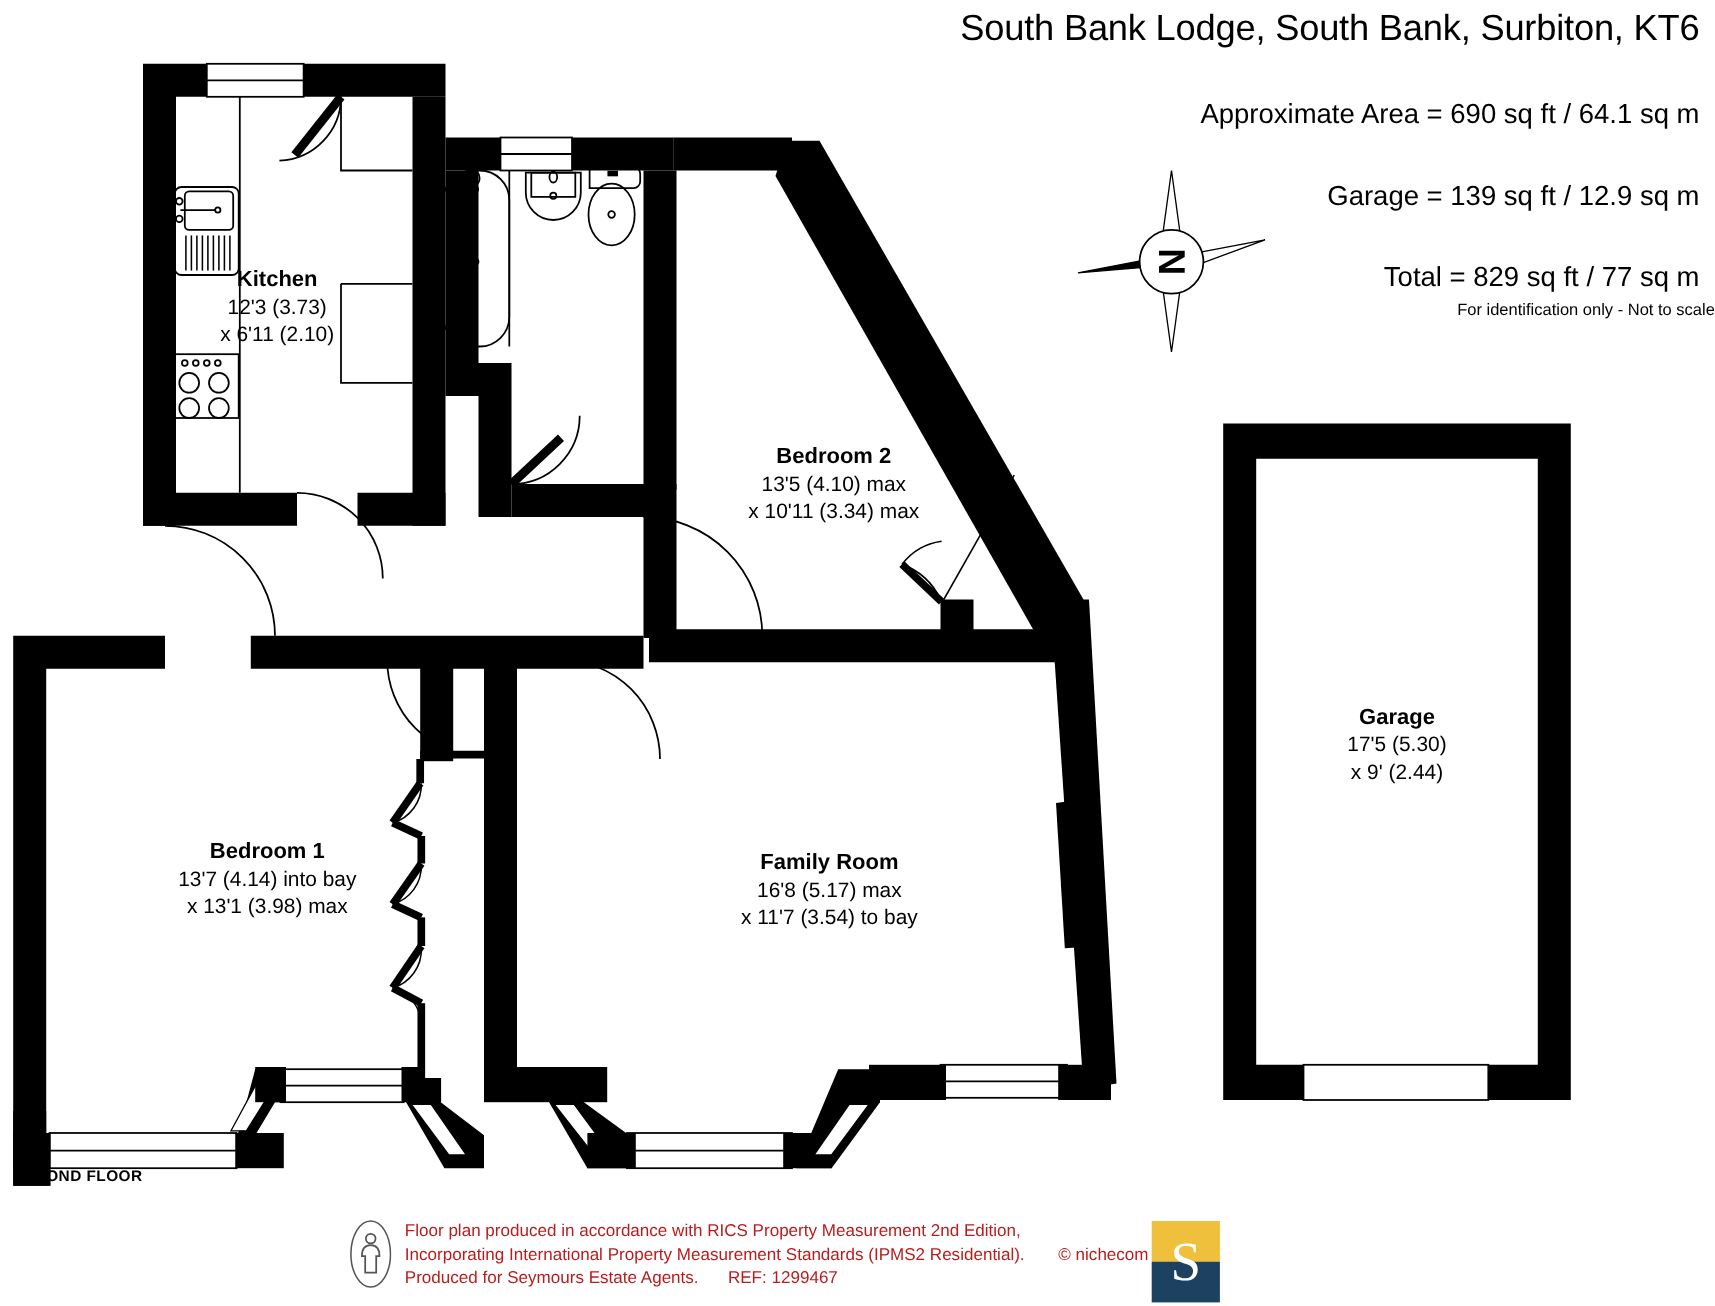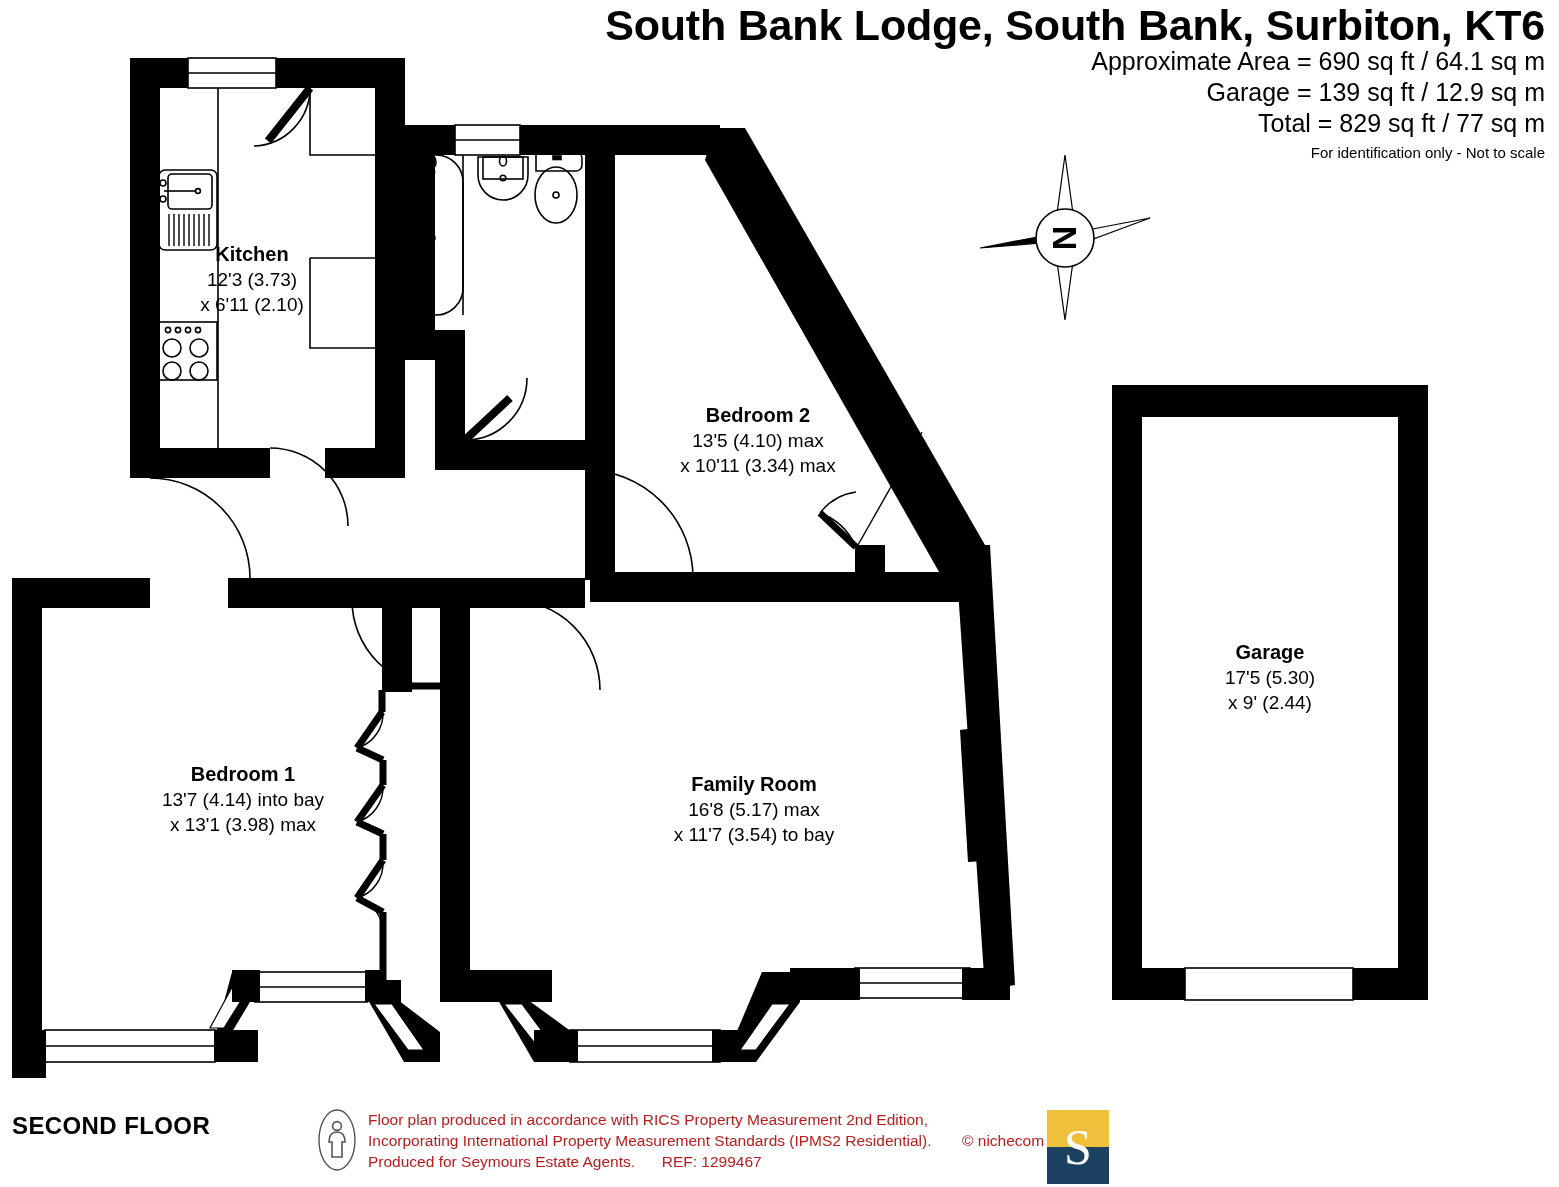--- a/index.html
+++ b/index.html
@@ -22,37 +22,37 @@
   
   #header {
     position: absolute;
     top: 0;
     left: 0;
     width: 1559px;
     text-align: right;
     padding-top: 4px;
   }
   #plan-title {
-    font-size: 43px;
-    font-weight: bold;
+    font-size: 33px;
+    font-weight: normal;
     letter-spacing: -0.2px;
     padding-right: 14px;
     line-height: 42px;
     white-space: nowrap;
   }
   .area-line {
     font-size: 25px;
     line-height: 31px;
     padding-right: 14px;
     white-space: nowrap;
+    margin-top: 43px;
   }
   #disclaimer {
     font-size: 15px;
     line-height: 22px;
-    padding-right: 14px;
     padding-top: 3px;
     white-space: nowrap;
   }
 
   
   #plan-svg {
     position: absolute;
     left: 0;
     top: 0;
   }
@@ -71,22 +71,22 @@
   }
   .room-dim {
     font-size: 19px;
     display: block;
   }
 
   
   #floor-caption {
     position: absolute;
     left: 12px;
-    top: 1112px;
-    font-size: 24px;
+    top: 1061px;
+    font-size: 14px;
     font-weight: bold;
     letter-spacing: 0.4px;
   }
 
   
   #footer {
     position: absolute;
     left: 0;
     top: 1101px;
     width: 1559px;

